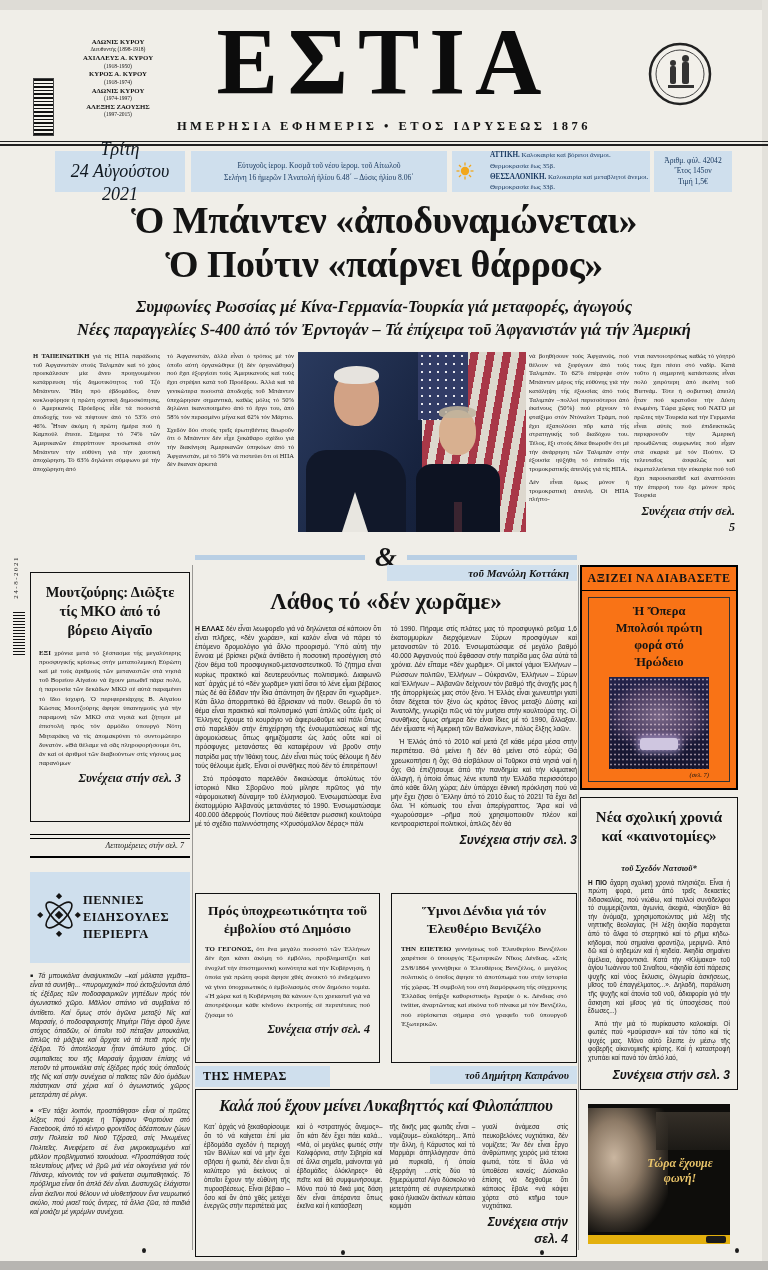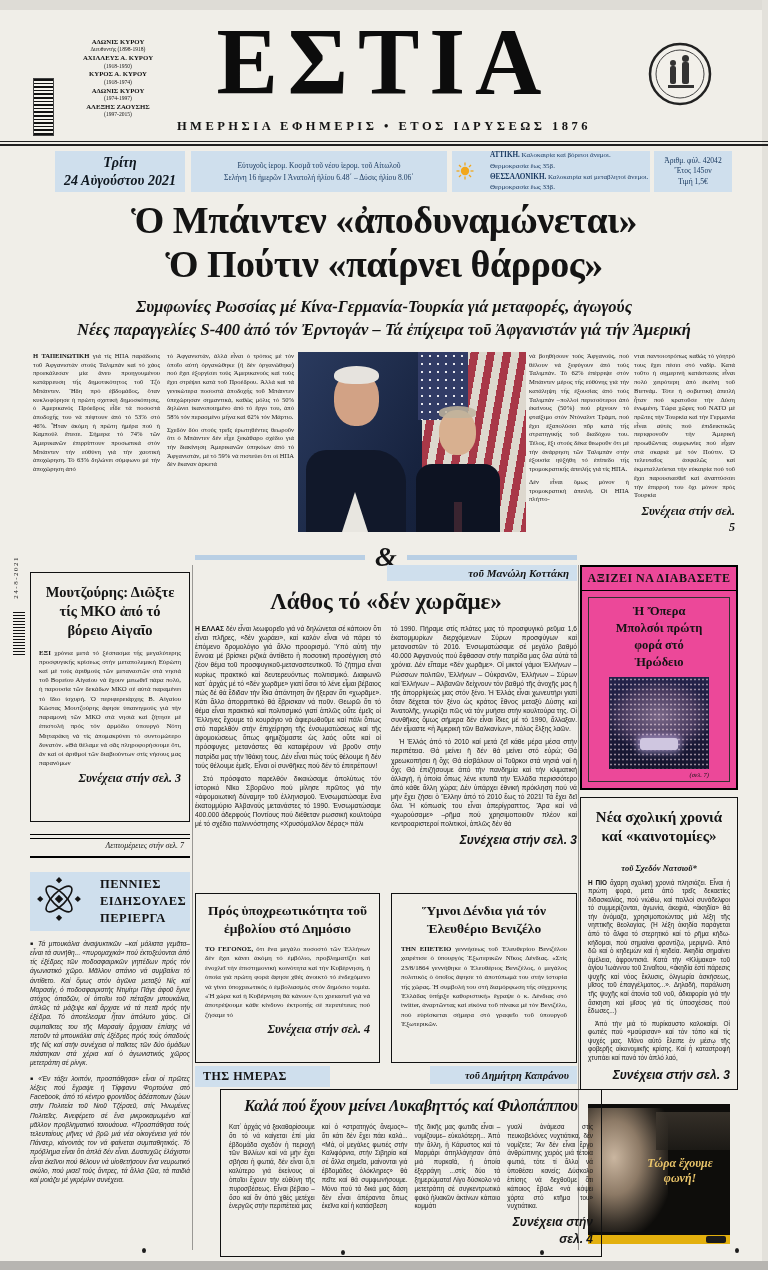--- a/index.html
+++ b/index.html
@@ -22,21 +22,21 @@
             transform:scaleY(1.04);}
   .seal{position:absolute;right:56px;top:42px;width:64px;height:64px;}
   .np-subtitle{position:absolute;left:0;top:119px;width:100%;text-align:center;
                font-size:12.5px;font-weight:bold;letter-spacing:3.5px;}
   .mast-rule{position:absolute;left:0;width:768px;border-top:1px solid #222;}
 
   
   .info-box{position:absolute;top:151px;height:41px;background:#cfdfed;color:#15355c;
             display:flex;flex-direction:column;justify-content:center;text-align:center;}
   .ib-date{left:55px;width:130px;color:#101820;}
-  .ib-date .d1,.ib-date .d2{font-style:italic;font-weight:bold;font-size:14px;line-height:1.25;}
+  .ib-date .d1,.ib-date .d2{font-style:italic;font-weight:normal;font-size:18px;line-height:1.25;}
   .ib-saints{left:191px;width:256px;font-size:7.6px;line-height:1.5;}
   .ib-weather{left:452px;width:198px;font-size:7px;line-height:1.5;text-align:left;padding-left:38px;position:absolute;}
   .ib-weather b{font-size:7.2px;}
   .sun{position:absolute;left:4px;top:11px;}
   .ib-issue{left:654px;width:78px;font-size:7.6px;line-height:1.4;}
 
   
   .headline{position:absolute;left:0;top:198px;width:100%;text-align:center;
             font-size:38px;font-weight:bold;line-height:1.16;letter-spacing:-.5px;}
   .deck{position:absolute;left:0;top:295px;width:100%;text-align:center;
@@ -77,40 +77,40 @@
   
   .left-col{position:absolute;left:30px;top:572px;width:160px;}
   .moutz{border:1.5px solid #111;padding:8px 8px 6px;min-height:250px;}
   .moutz-title{font-size:14.5px;font-weight:bold;text-align:center;line-height:1.3;margin:2px 6px 8px;}
   .small-body{font-size:6.8px;line-height:1.36;text-align:justify;}
   .elli{margin-top:12px;}
   .dbl-rule{height:3px;border-top:1.5px solid #000;border-bottom:1px solid #000;}
   .elli-title{font-size:13px;font-weight:bold;text-align:center;line-height:1.3;margin:7px 0 2px;}
   .elli-detail{font-size:8px;font-style:italic;text-align:right;margin:2px 6px 6px;}
   .elli-bot{border-top:2.5px solid #000;}
-  .pennies{margin-top:14px;background:#cfdfed;display:flex;align-items:center;padding:4px 6px;gap:18px;}
+  .pennies{margin-top:14px;background:#cfdfed;display:flex;align-items:center;padding:20px 6px;gap:1px;}
   .pennies-label{font-size:12.5px;font-weight:bold;line-height:1.35;letter-spacing:.5px;}
   .bullets{margin-top:8px;font-size:6.6px;font-style:italic;line-height:1.4;text-align:justify;
            font-family:"Liberation Sans",sans-serif;}
   .bullets p{margin:0 0 6px;}
   .bullets p::before{content:"■ ";font-size:5px;vertical-align:1px;}
 
   
   .kottakis{position:absolute;left:195px;top:565px;width:382px;height:322px;overflow:hidden;}
   .byline-bar{width:190px;margin-left:auto;background:#cfdfed;text-align:right;
               padding:2px 8px;font-size:11px;font-weight:bold;font-style:italic;}
   .kot-title{font-size:23px;font-weight:bold;text-align:center;margin:8px 0 9px;}
   .kot-cols{display:flex;gap:10px;}
   .kot-col{width:186px;font-family:"Liberation Sans",sans-serif;font-size:6.7px;line-height:1.36;text-align:justify;}
   .kot-col p{margin:0 0 4px;text-indent:8px;}
   .kot-col p.nofirst{text-indent:0;}
 
   
   .right-col{position:absolute;left:580px;top:565px;width:158px;}
-  .axizei{border:2.5px solid #000;background:#ec4899;}
+  .axizei{border:2.5px solid #000;background:#f97316;}
   .axizei-head{border-bottom:1.5px solid #000;text-align:center;font-size:12px;font-weight:bold;
                letter-spacing:.5px;padding:4px 0;}
   .axizei-inner{border:1px solid #333;margin:6px;padding:5px 20px 3px;}
   .bolshoi-title{font-size:12.5px;font-weight:bold;text-align:center;line-height:1.35;margin-bottom:6px;}
   .bolshoi-photo{position:relative;height:92px;overflow:hidden;
       background:radial-gradient(ellipse 75% 55% at 50% 42%,#7a6888 0%,#4a3c60 48%,rgba(0,0,0,0) 72%),
                  linear-gradient(#23224a,#16152f);}
   .bolshoi-photo .speck{position:absolute;inset:0;
       background-image:radial-gradient(rgba(255,230,240,.55) .5px,transparent 1.1px);background-size:4px 5px;}
   .bolshoi-photo .stage{position:absolute;left:31%;bottom:20%;width:38%;height:13%;background:#cfc6e0;
@@ -137,21 +137,21 @@
   .vaccine{left:195px;width:185px;}
   .dendias{left:391px;width:186px;}
   .midbox h3{font-size:13.5px;font-weight:bold;text-align:center;line-height:1.3;margin:0 0 7px;}
   .midbox .small-body{font-size:6.9px;}
 
   .imeras-label{position:absolute;left:195px;top:1066px;width:135px;background:#cfdfed;
                 font-size:12px;font-weight:bold;padding:3px 8px;letter-spacing:.5px;}
   .imeras-byline{position:absolute;left:430px;top:1066px;width:147px;background:#cfdfed;text-align:right;
                  font-size:10.5px;font-weight:bold;font-style:italic;padding:4px 8px 3px;}
   .imeras-box{position:absolute;left:195px;top:1089px;width:382px;height:168px;border:1.5px solid #111;
-              padding:7px 8px 4px;overflow:hidden;margin-left:25px;}
+              padding:7px 8px 4px;overflow:hidden;}
   .imeras-title{font-size:16px;font-weight:bold;font-style:italic;text-align:center;margin:0 0 8px;letter-spacing:-.2px;}
   .imeras-cols{display:flex;gap:7px;}
   .imeras-col{flex:1;font-family:"Liberation Sans",sans-serif;font-size:6.4px;line-height:1.38;text-align:justify;}
 
   
   .side-date{position:absolute;left:12px;top:556px;writing-mode:vertical-rl;transform:rotate(180deg);
              font-size:7px;letter-spacing:1.5px;color:#222;}
   .side-barcode{position:absolute;left:13px;top:612px;width:12px;height:44px;
                 background:repeating-linear-gradient(180deg,#111 0 1px,rgba(0,0,0,0) 1px 3px);}
   .dot{position:absolute;width:4px;height:5px;background:#1c1c1c;border-radius:50%;}

